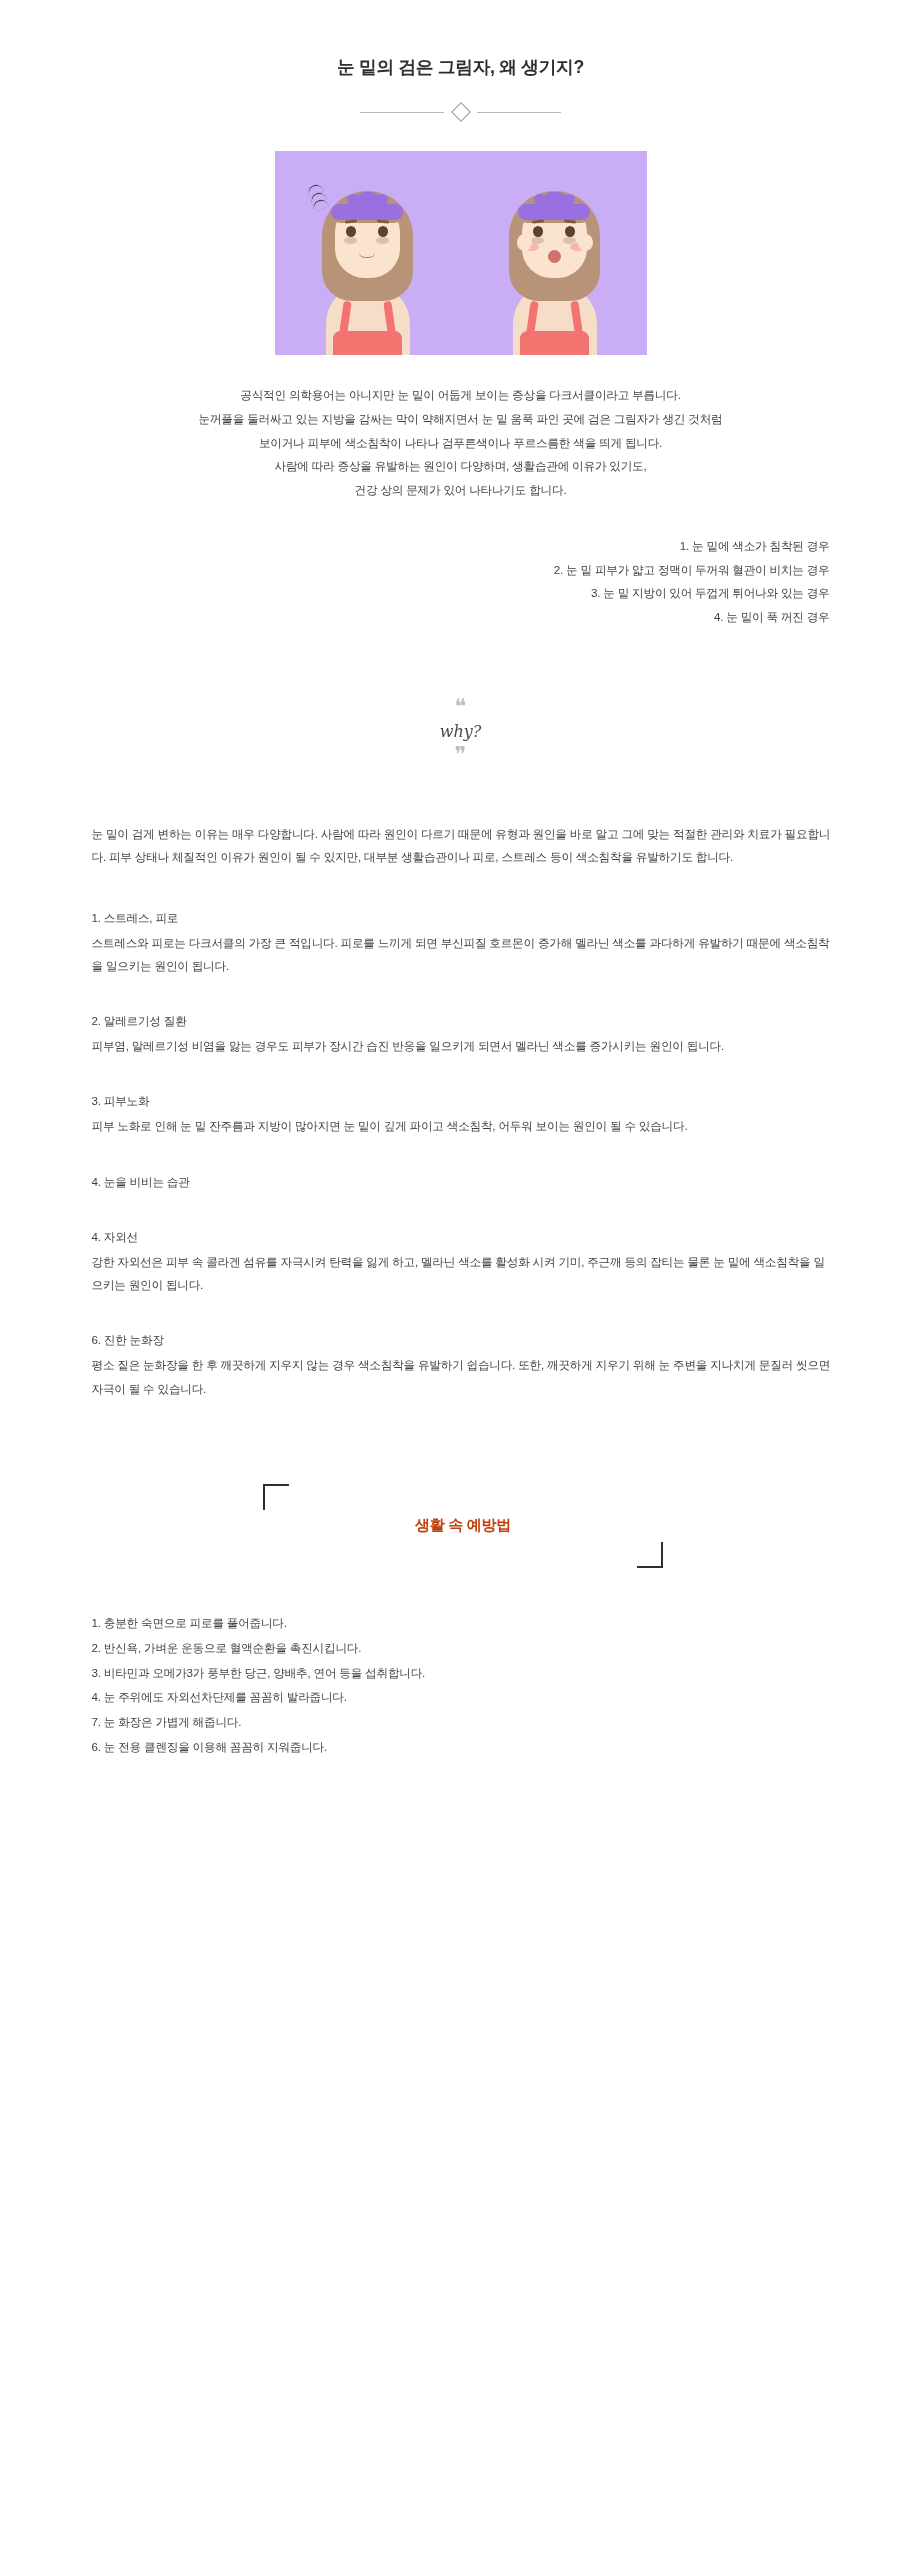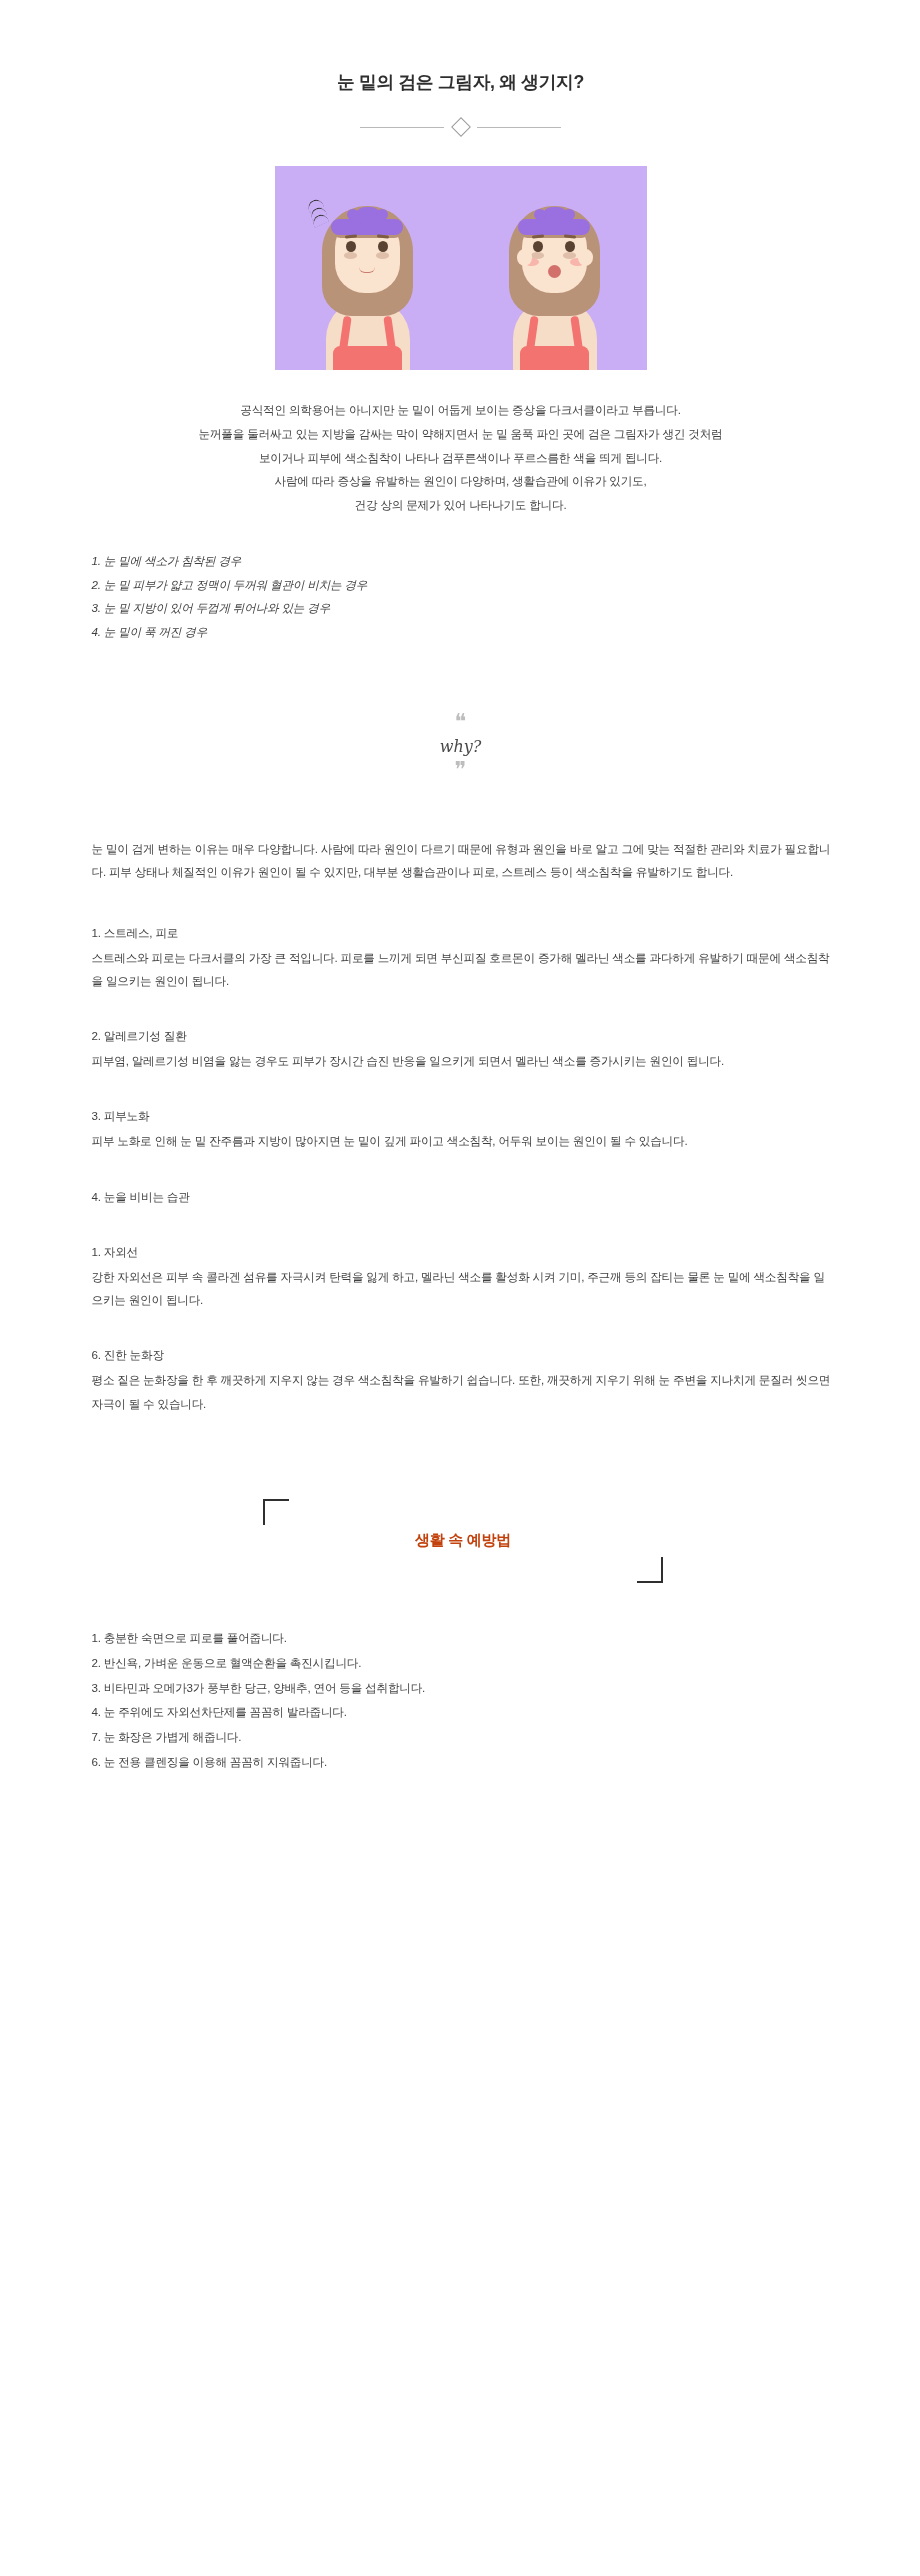--- a/index.html
+++ b/index.html
@@ -11,21 +11,21 @@
     width: 921px;
     min-height: 2576px;
     font-family: "Liberation Sans", sans-serif;
     color: #3b3b3b;
     -webkit-font-smoothing: antialiased;
   }
   .page {
     position: relative;
     width: 738px;
     margin: 0 auto;
-    padding-top: 70px;
+    padding-top: 55px;
     box-sizing: border-box;
   }
 
   
   .title {
     text-align: center;
     font-size: 17.7px;
     font-weight: bold;
     color: #2e2e2e;
     letter-spacing: -0.3px;
@@ -264,27 +264,26 @@
     line-height: 2.05;
     color: #3f3f3f;
     letter-spacing: -0.2px;
     margin: 0 auto 32px auto;
     width: 706px;
   }
   .intro p { margin: 0; }
 
   
   .causes {
-    text-align: left;
+    text-align: right;
     font-size: 11.6px;
     line-height: 2.05;
     color: #3f3f3f;
     letter-spacing: -0.2px;
     margin: 0 auto 67px auto;
-    font-style: italic;
   }
   .causes div { margin: 0; }
 
   
   .quote {
     text-align: center;
     margin: 0 auto 56px auto;
     width: 242px;
     position: relative;
   }
@@ -485,21 +484,21 @@
     <div class="section">
       <div class="head">3. 피부노화</div>
       <div class="txt">피부 노화로 인해 눈 밑 잔주름과 지방이 많아지면 눈 밑이 깊게 파이고 색소침착, 어두워 보이는 원인이 될 수 있습니다.</div>
     </div>
 
     <div class="section">
       <div class="head">4. 눈을 비비는 습관</div>
     </div>
 
     <div class="section">
-      <div class="head">1. 자외선</div>
+      <div class="head">4. 자외선</div>
       <div class="txt">강한 자외선은 피부 속 콜라겐 섬유를 자극시켜 탄력을 잃게 하고, 멜라닌 색소를 활성화 시켜 기미, 주근깨 등의 잡티는 물론 눈 밑에 색소침착을 일으키는 원인이 됩니다.</div>
     </div>
 
     <div class="section">
       <div class="head">6. 진한 눈화장</div>
       <div class="txt">평소 짙은 눈화장을 한 후 깨끗하게 지우지 않는 경우 색소침착을 유발하기 쉽습니다. 또한, 깨끗하게 지우기 위해 눈 주변을 지나치게 문질러 씻으면 자극이 될 수 있습니다.</div>
     </div>
 
     <div class="tips-head">
       <span class="corner tl"></span>

